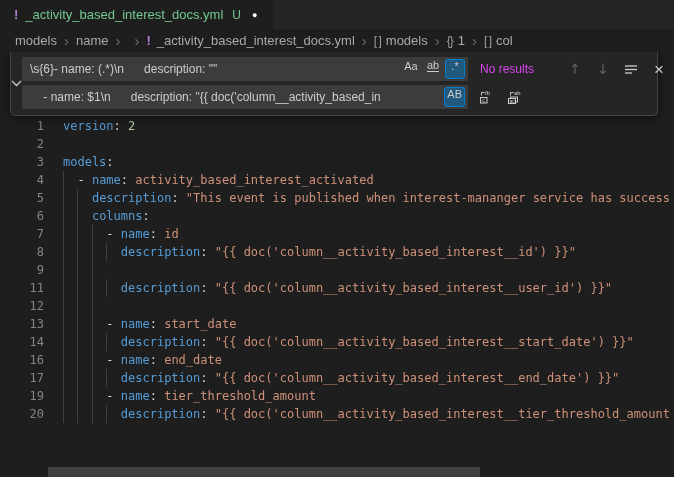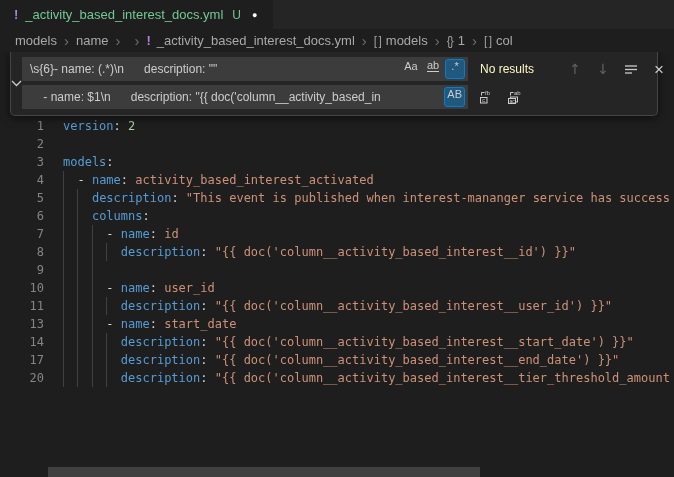--- a/index.html
+++ b/index.html
@@ -50,21 +50,21 @@
     display:flex; align-items:center; padding:0 3px 0 8px; font-size:12px;
   }
   .fw-text { flex:1; white-space:pre; overflow:hidden; }
   .opt {
     min-width:20px; height:20px; padding:0 2px; margin-left:2px; border-radius:3px;
     display:flex; align-items:flex-start; justify-content:center;
     color:#cccccc; font-size:11px; cursor:pointer; border:1px solid transparent;
   }
   .opt.active { background:rgba(0,122,204,0.45); border:1px solid #007fd4; }
   .opt .ww { border-bottom:1px solid #cccccc; line-height:11px; }
-  .fw-results { color:#fef9c3; font-size:12px; margin-left:12px; min-width:78px; }
+  .fw-results { color:#d946ef; font-size:12px; margin-left:12px; min-width:78px; }
   .fw-btn { margin-left:6px; width:22px; height:22px; display:flex; align-items:center; justify-content:center; color:#cccccc; cursor:pointer; border-radius:4px; }
   .fw-btn.disabled { opacity:0.35; }
   .arrow-glyph { font-size:14px; font-family:"DejaVu Sans", sans-serif; }
   .close-glyph { font-size:17px; line-height:1; }
 
   
   .codearea { padding-top:65px; }
   .cline { display:flex; height:18px; line-height:18px;
     font-family:"DejaVu Sans Mono", monospace; font-size:12px; white-space:pre; }
   .ln { width:44px; flex-shrink:0; text-align:right; color:#858585; }
@@ -196,22 +196,24 @@
   <div class="codearea" id="codearea">
       <div class="cline"><span class="ln">1</span><span class="lc"><span class="tk-k">version</span><span class="tk-p">:</span><span class="tk-n"> 2</span></span></div>
       <div class="cline"><span class="ln">2</span><span class="lc"></span></div>
       <div class="cline"><span class="ln">3</span><span class="lc"><span class="tk-k">models</span><span class="tk-p">:</span></span></div>
       <div class="cline"><span class="ln">4</span><span class="lc"><span class="guide" style="left: 0ch;"></span><span class="tk-p">  - </span><span class="tk-k">name</span><span class="tk-p">:</span><span class="tk-s"> activity_based_interest_activated</span></span></div>
       <div class="cline"><span class="ln">5</span><span class="lc"><span class="guide" style="left: 0ch;"></span><span class="guide" style="left: 2ch;"></span><span class="tk-p">    </span><span class="tk-k">description</span><span class="tk-p">:</span><span class="tk-s"> "This event is published when interest-mananger service has success</span></span></div>
       <div class="cline"><span class="ln">6</span><span class="lc"><span class="guide" style="left: 0ch;"></span><span class="guide" style="left: 2ch;"></span><span class="tk-p">    </span><span class="tk-k">columns</span><span class="tk-p">:</span></span></div>
       <div class="cline"><span class="ln">7</span><span class="lc"><span class="guide" style="left: 0ch;"></span><span class="guide" style="left: 2ch;"></span><span class="guide" style="left: 4ch;"></span><span class="tk-p">      - </span><span class="tk-k">name</span><span class="tk-p">:</span><span class="tk-s"> id</span></span></div>
       <div class="cline"><span class="ln">8</span><span class="lc"><span class="guide" style="left: 0ch;"></span><span class="guide" style="left: 2ch;"></span><span class="guide" style="left: 4ch;"></span><span class="guide" style="left: 6ch;"></span><span class="tk-p">        </span><span class="tk-k">description</span><span class="tk-p">:</span><span class="tk-s"> "{{ doc('column__activity_based_interest__id') }}"</span></span></div>
       <div class="cline"><span class="ln">9</span><span class="lc"><span class="guide" style="left: 0ch;"></span><span class="guide" style="left: 2ch;"></span><span class="guide" style="left: 4ch;"></span></span></div>
-      <div class="cline"><span class="ln">10</span><span class="lc"><span class="guide" style="left: 0ch;"></span><span class="guide" style="left: 2ch;"></span><span class="guide" style="left: 4ch;"></span><span class="tk-p">      - </span><span class="tk-k">name</span><span class="tk-p">:</span><span class="tk-s"> user_id</span></span></div>
       <div class="cline"><span class="ln">11</span><span class="lc"><span class="guide" style="left: 0ch;"></span><span class="guide" style="left: 2ch;"></span><span class="guide" style="left: 4ch;"></span><span class="guide" style="left: 6ch;"></span><span class="tk-p">        </span><span class="tk-k">description</span><span class="tk-p">:</span><span class="tk-s"> "{{ doc('column__activity_based_interest__user_id') }}"</span></span></div>
+      <div class="cline"><span class="ln">12</span><span class="lc"><span class="guide" style="left: 0ch;"></span><span class="guide" style="left: 2ch;"></span><span class="guide" style="left: 4ch;"></span></span></div>
       <div class="cline"><span class="ln">13</span><span class="lc"><span class="guide" style="left: 0ch;"></span><span class="guide" style="left: 2ch;"></span><span class="guide" style="left: 4ch;"></span><span class="tk-p">      - </span><span class="tk-k">name</span><span class="tk-p">:</span><span class="tk-s"> start_date</span></span></div>
       <div class="cline"><span class="ln">14</span><span class="lc"><span class="guide" style="left: 0ch;"></span><span class="guide" style="left: 2ch;"></span><span class="guide" style="left: 4ch;"></span><span class="guide" style="left: 6ch;"></span><span class="tk-p">        </span><span class="tk-k">description</span><span class="tk-p">:</span><span class="tk-s"> "{{ doc('column__activity_based_interest__start_date') }}"</span></span></div>
+      <div class="cline"><span class="ln">16</span><span class="lc"><span class="guide" style="left: 0ch;"></span><span class="guide" style="left: 2ch;"></span><span class="guide" style="left: 4ch;"></span><span class="tk-p">      - </span><span class="tk-k">name</span><span class="tk-p">:</span><span class="tk-s"> end_date</span></span></div>
       <div class="cline"><span class="ln">17</span><span class="lc"><span class="guide" style="left: 0ch;"></span><span class="guide" style="left: 2ch;"></span><span class="guide" style="left: 4ch;"></span><span class="guide" style="left: 6ch;"></span><span class="tk-p">        </span><span class="tk-k">description</span><span class="tk-p">:</span><span class="tk-s"> "{{ doc('column__activity_based_interest__end_date') }}"</span></span></div>
+      <div class="cline"><span class="ln">19</span><span class="lc"><span class="guide" style="left: 0ch;"></span><span class="guide" style="left: 2ch;"></span><span class="guide" style="left: 4ch;"></span><span class="tk-p">      - </span><span class="tk-k">name</span><span class="tk-p">:</span><span class="tk-s"> tier_threshold_amount</span></span></div>
       <div class="cline"><span class="ln">20</span><span class="lc"><span class="guide" style="left: 0ch;"></span><span class="guide" style="left: 2ch;"></span><span class="guide" style="left: 4ch;"></span><span class="guide" style="left: 6ch;"></span><span class="tk-p">        </span><span class="tk-k">description</span><span class="tk-p">:</span><span class="tk-s"> "{{ doc('column__activity_based_interest__tier_threshold_amount</span></span></div>
     </div>
 
   <div class="hscroll"></div>
 </div>
 
 </body></html>

